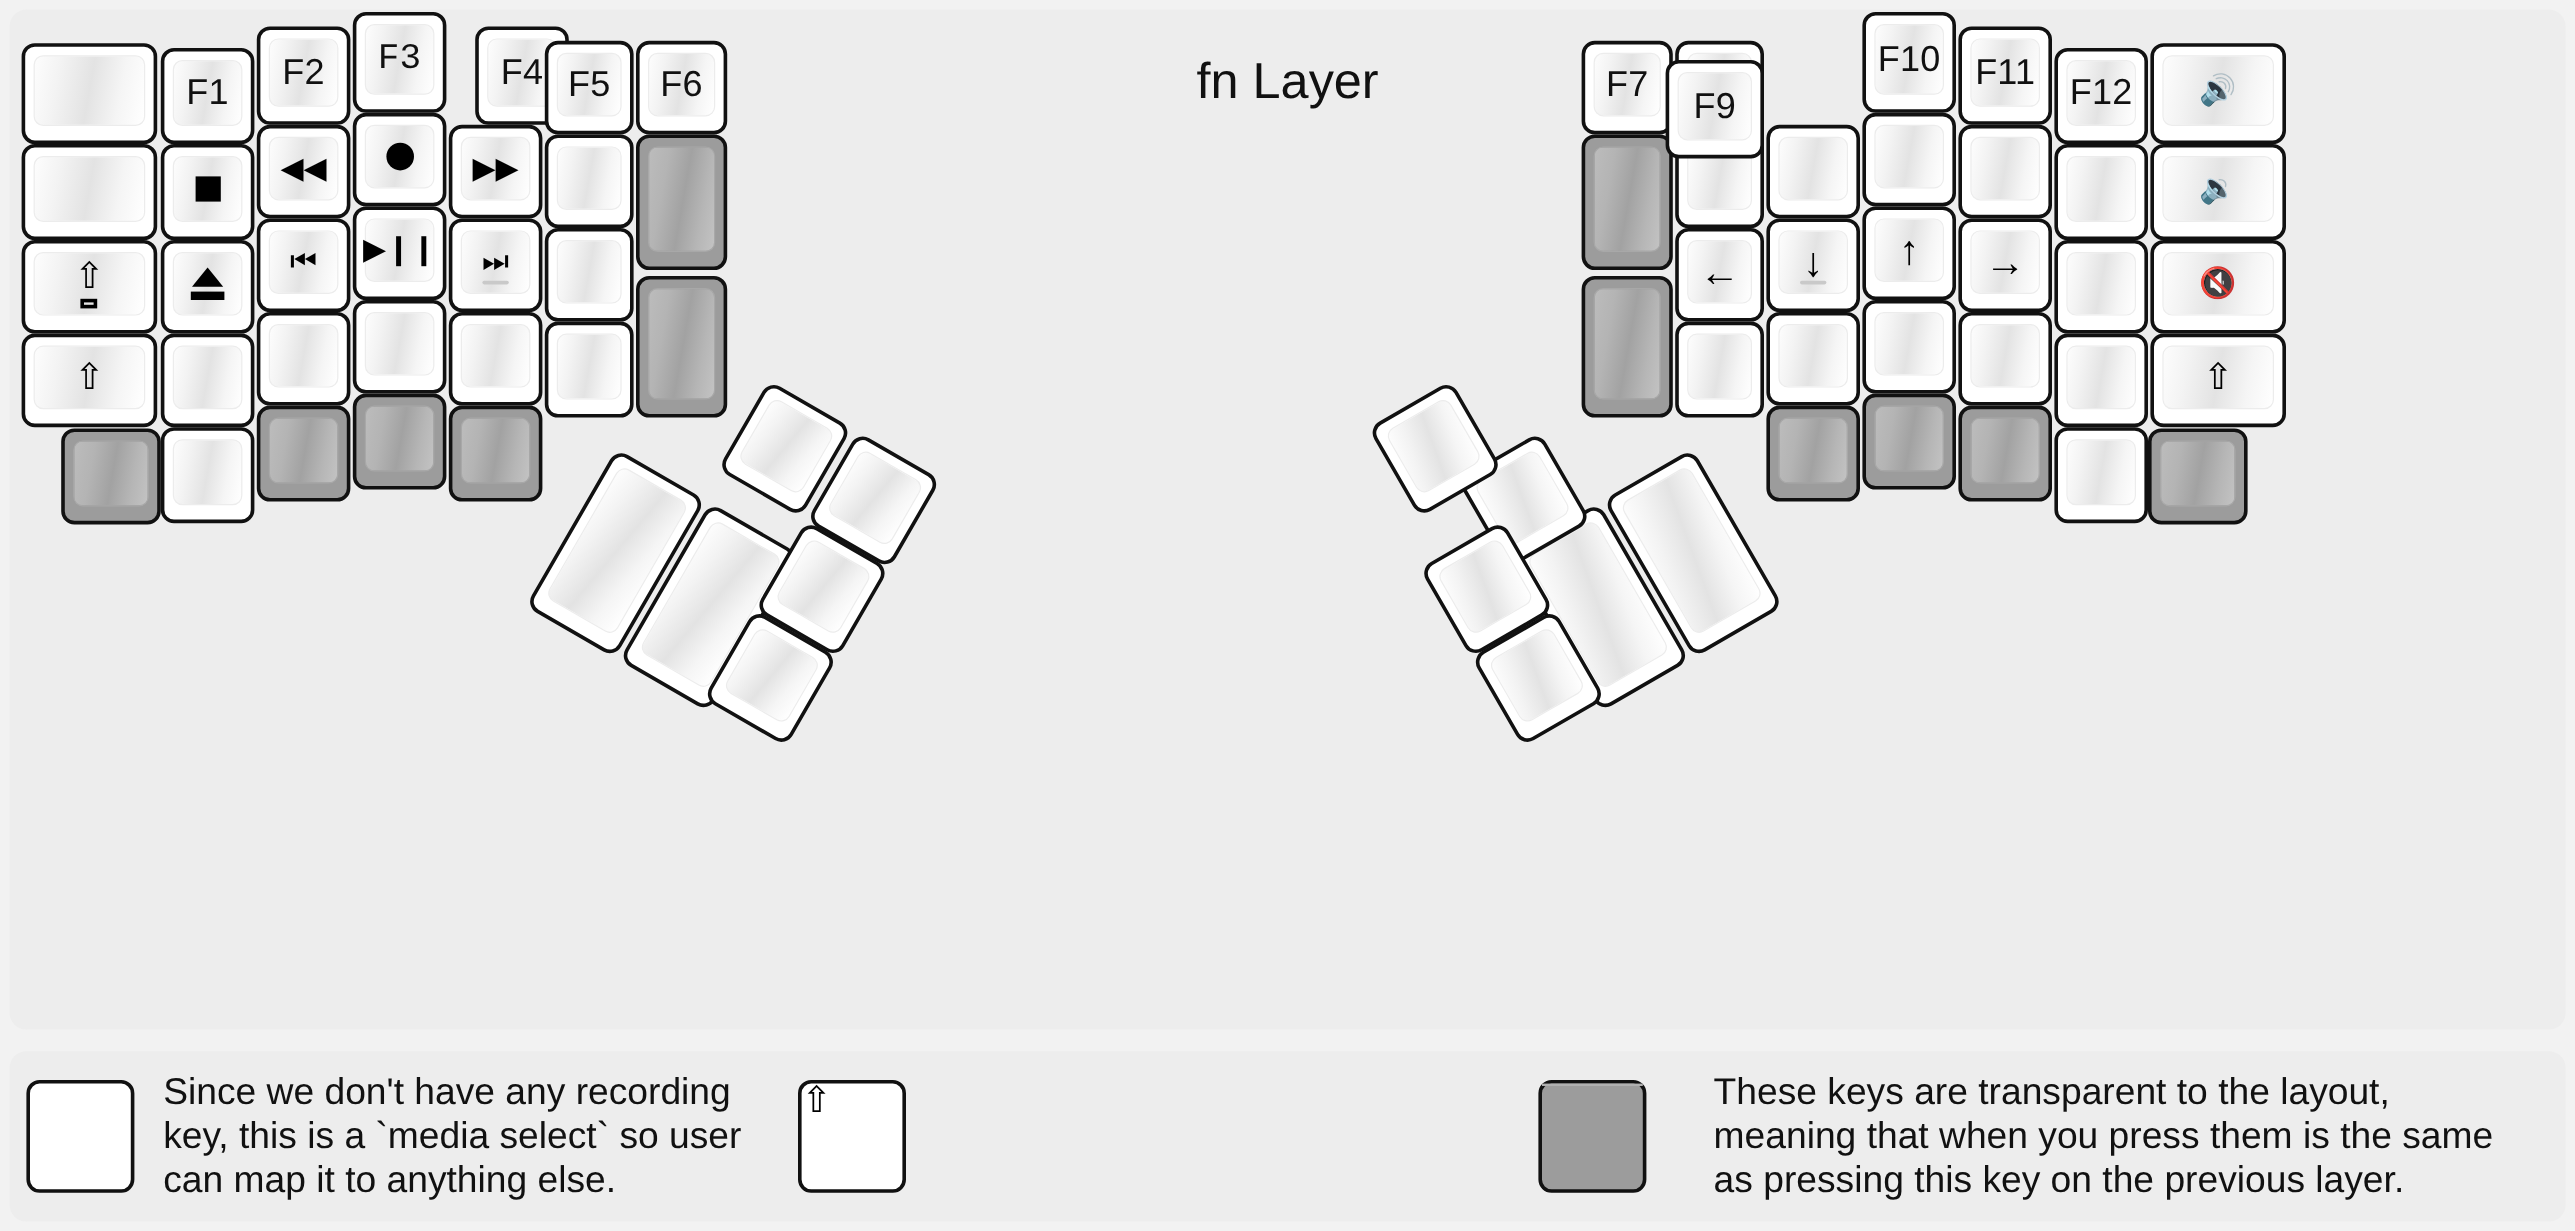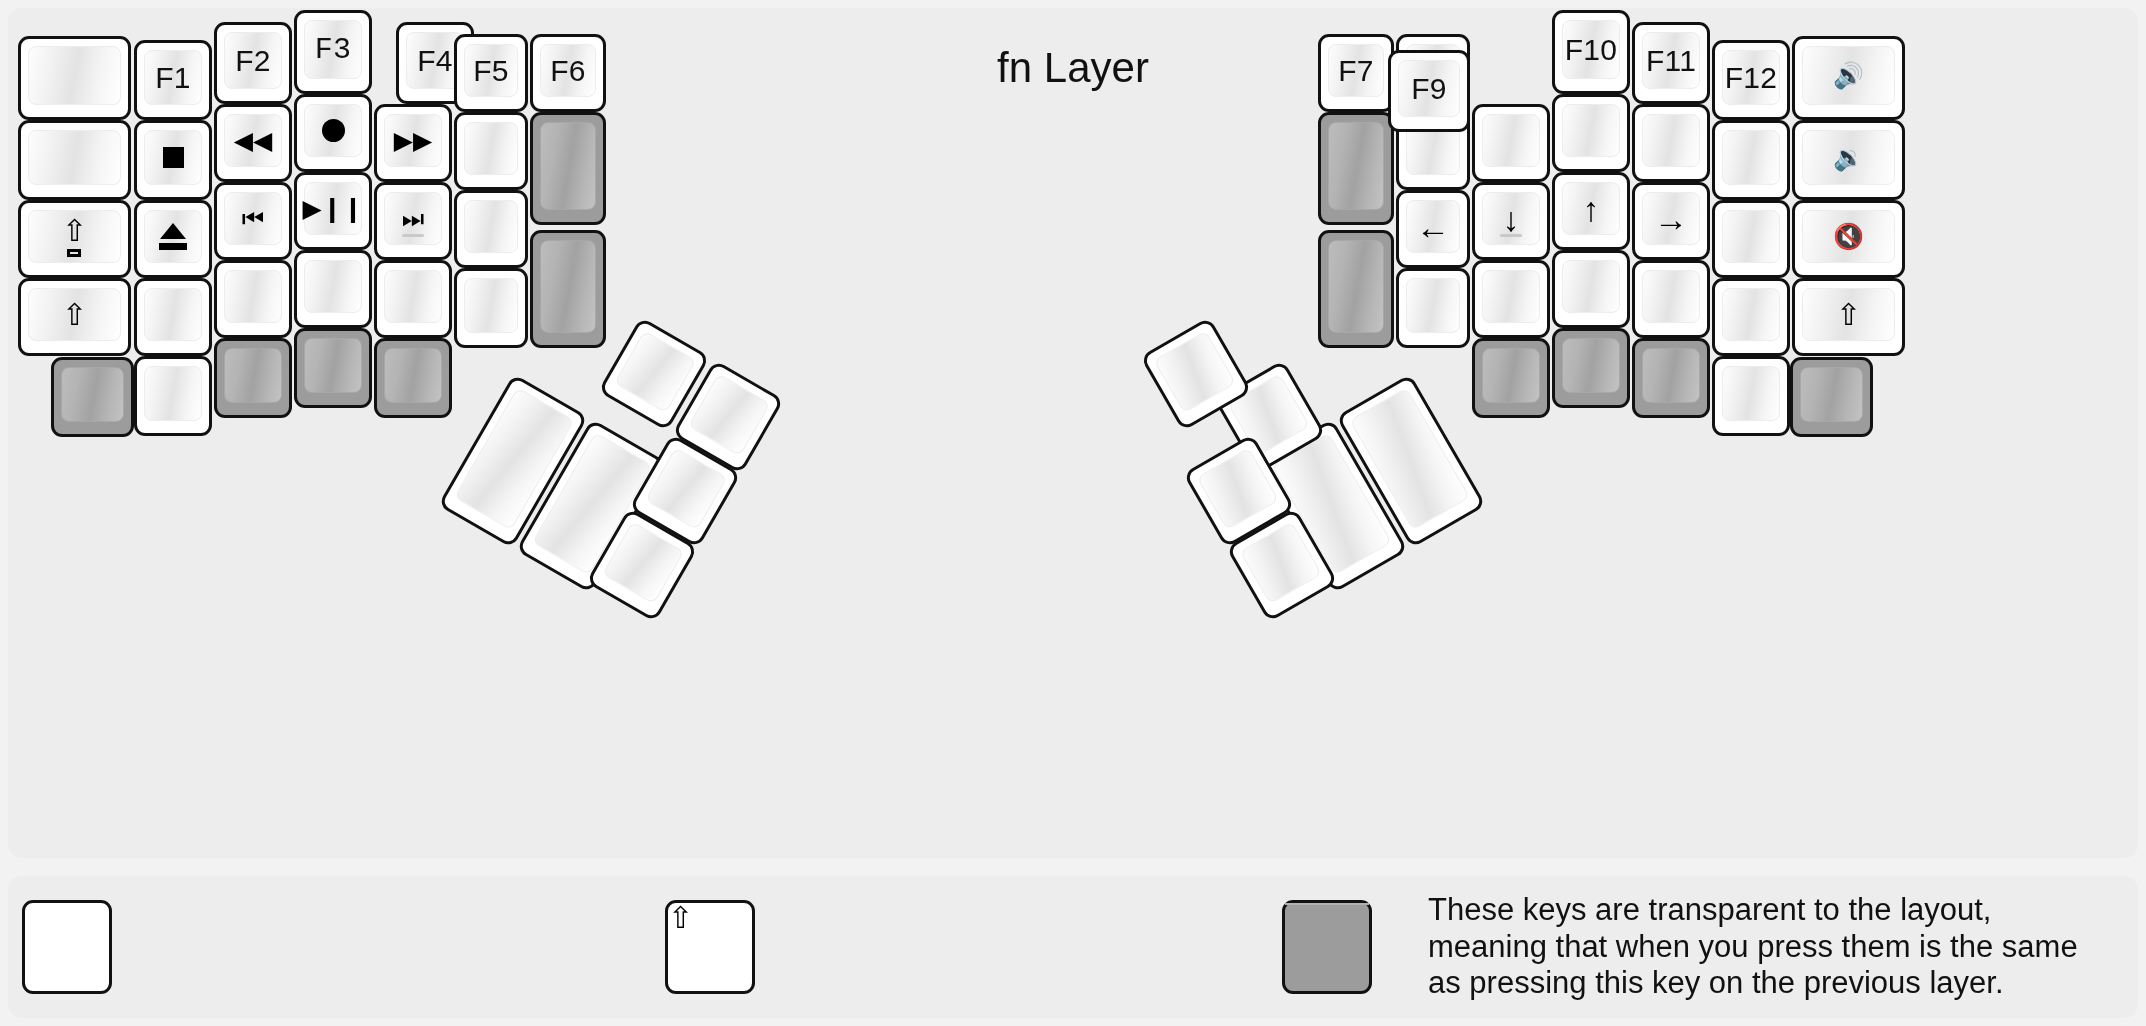--- a/index.html
+++ b/index.html
@@ -429,20 +429,23 @@
       <div class="cap"></div>
     </div>
   </div>
 
   <div class="panel" id="legend-panel"></div>
 
   <div class="legend-item" style="left:22px;top:890px;width:640px;height:114px;">
     <div class="legend-key">
       <div class="cap"><span class="dot"></span></div>
     </div>
+    <div class="legend-text">Since we don't have any recording
+key, this is a `media select` so user
+can map it to anything else.</div>
   </div>
 
   <div class="legend-item" style="left:665px;top:890px;width:560px;height:114px;">
     <div class="legend-key">
       <div class="cap"><span class="glyph">⇧</span></div>
     </div>
   </div>
 
   <div class="legend-item" style="left:1282px;top:890px;width:840px;height:114px;gap:32px;">
     <div class="legend-key trans">

